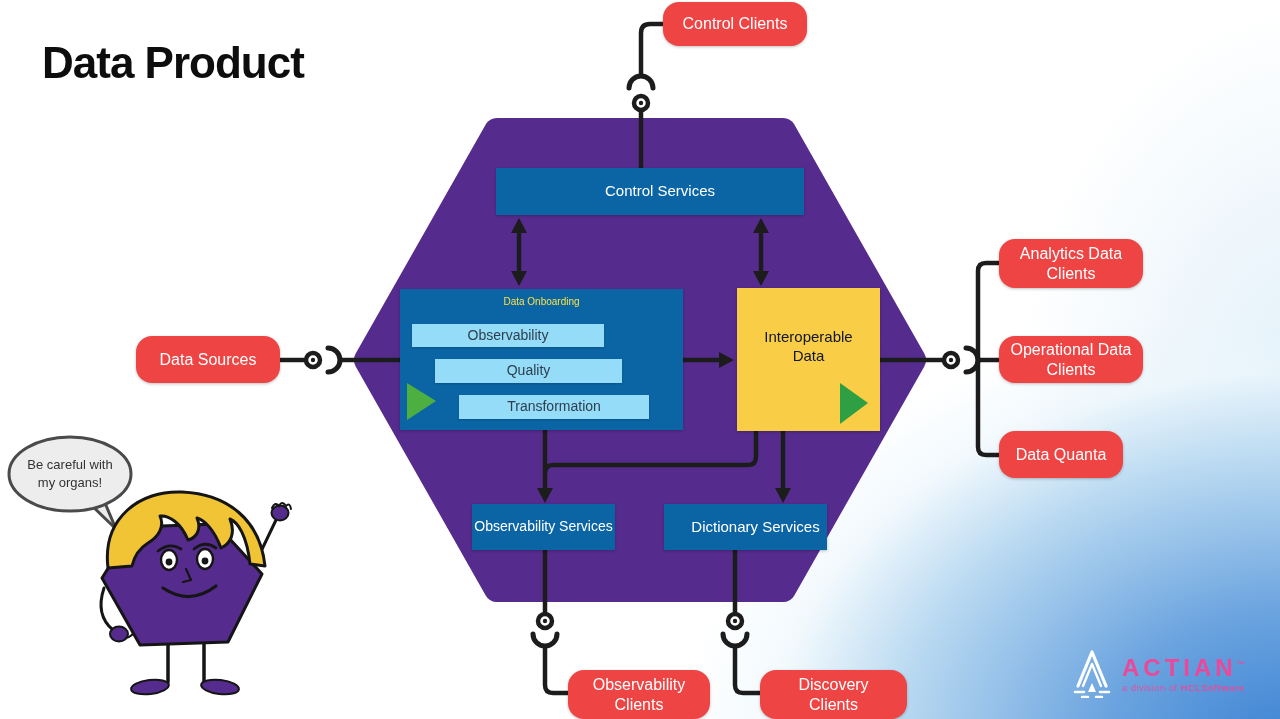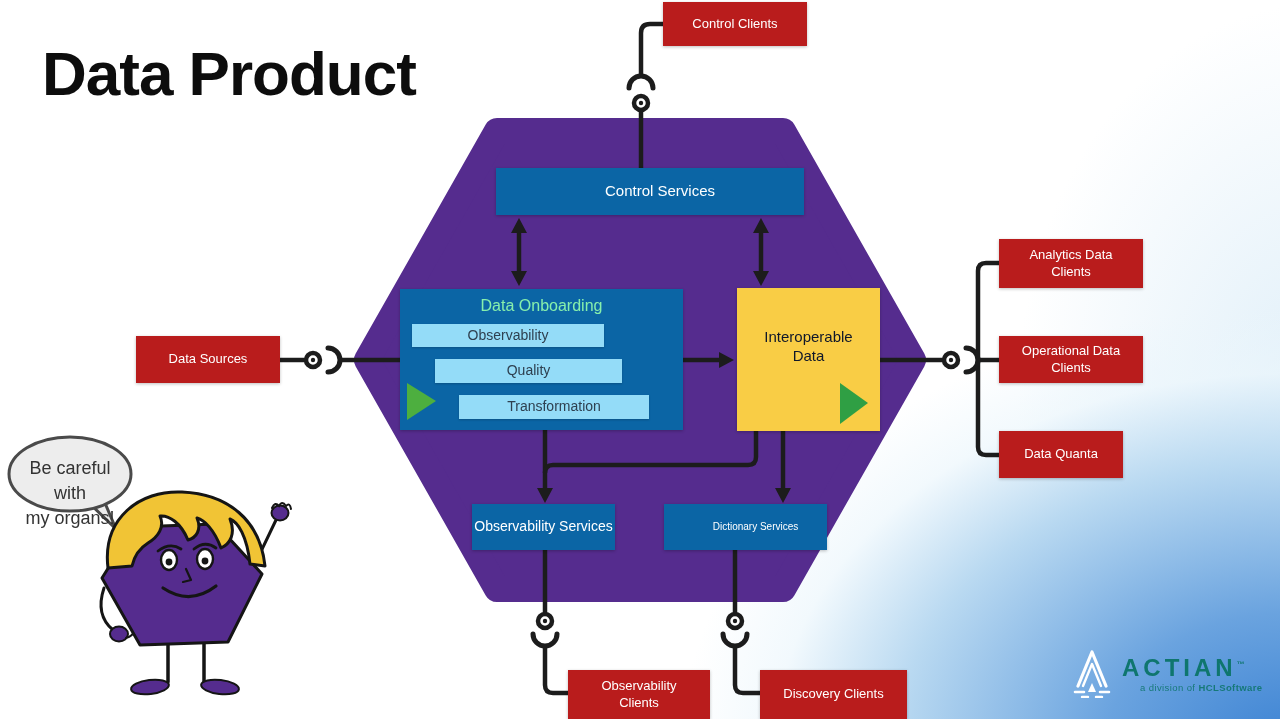--- a/index.html
+++ b/index.html
@@ -7,38 +7,38 @@
     width:1280px;height:719px;position:relative;overflow:hidden;
     font-family:"Liberation Sans", sans-serif;
     background:
       radial-gradient(ellipse 720px 520px at 101% 104%, #3b82d3 0%, #6aa3df 26%, #b9d9f1 55%, rgba(235,246,252,.65) 72%, rgba(255,255,255,0) 85%),
       radial-gradient(ellipse 430px 560px at 103% 55%, rgba(210,232,246,.7) 0%, rgba(255,255,255,0) 70%),
       #ffffff;
   }
   .layer{position:absolute;left:0;top:0;}
   #page-title{
     position:absolute;left:42px;top:38px;z-index:4;
-    font-size:62px;font-weight:bold;letter-spacing:-1px;color:#0d0d0d;
+    font-size:44px;font-weight:bold;letter-spacing:-1px;color:#0d0d0d;
   }
   .box{position:absolute;z-index:2;display:flex;align-items:center;justify-content:center;
        text-align:center;box-shadow:0 1px 3px rgba(0,0,0,.25);line-height:1.25;}
-  .box-dark{background:#b91c1c;color:#fff;font-size:13px;}
+  .box-dark{background:#ef4444;color:#fff;font-size:16px;border-radius:16px;}
   .box-blue{background:#0b65a5;color:#fff;font-size:15px;padding-left:20px;}
   .box-yellow{background:#f9cd45;color:#0f172a;font-size:15px;font-weight:400;}
   .pill{position:absolute;background:#94dcf8;color:#2e4050;font-size:14px;
         display:flex;align-items:center;justify-content:center;box-shadow:0 1px 2px rgba(0,0,0,.2);}
-  #onboarding-title{position:absolute;top:7px;left:0;width:100%;text-align:center;font-size:16px;color:#86efac;}
+  #onboarding-title{position:absolute;top:7px;left:0;width:100%;text-align:center;font-size:10px;color:#fde047;}
   #bubble-text{
     position:absolute;left:13px;top:456px;width:114px;z-index:3;
-    font-size:18px;line-height:1.4;color:#333;text-align:center;
+    font-size:13px;line-height:1.4;color:#333;text-align:center;
   }
-  #logo{position:absolute;left:1072px;top:650px;z-index:4;display:flex;align-items:center;gap:10px;color:#0f766e;}
+  #logo{position:absolute;left:1072px;top:650px;z-index:4;display:flex;align-items:center;gap:10px;color:#ec4899;}
   #logo .brand{font-size:24px;font-weight:bold;letter-spacing:4px;line-height:1;}
   #logo .brand sup{font-size:8px;letter-spacing:0;}
-  #logo .division{font-size:9.5px;opacity:.9;letter-spacing:.4px;margin-top:2px;margin-left:18px;}
+  #logo .division{font-size:9.5px;opacity:.9;letter-spacing:.4px;margin-top:2px;}
   #logo .division b{font-weight:bold;}
   svg{display:block;}
 </style>
 </head>
 <body>
 
 <div id="page-title">Data Product</div>
 
 <svg class="layer" width="1280" height="719" viewBox="0 0 1280 719" style="z-index:1">
 
@@ -133,21 +133,21 @@
   <div id="onboarding-title">Data Onboarding</div>
   <div class="pill" style="left:12px;top:35px;width:192px;height:23px;">Observability</div>
   <div class="pill" style="left:35px;top:70px;width:187px;height:24px;">Quality</div>
   <div class="pill" style="left:59px;top:106px;width:190px;height:24px;">Transformation</div>
 </div>
 
 <div class="box box-yellow" style="left:737px;top:288px;width:143px;height:143px;padding:0 14px;box-sizing:border-box;align-items:flex-start;padding-top:40px;">Interoperable Data</div>
 
 <div class="box box-blue" style="left:472px;top:504px;width:143px;height:46px;font-size:14px;padding:0 2px;box-sizing:border-box;">Observability Services</div>
 
-<div class="box box-blue" style="left:664px;top:504px;width:143px;height:46px;font-size:10px;">Dictionary Services</div>
+<div class="box box-blue" style="left:664px;top:504px;width:143px;height:46px;font-size:15px;">Dictionary Services</div>
 
 <svg class="layer" width="1280" height="719" viewBox="0 0 1280 719" style="z-index:3;pointer-events:none">
   <polygon points="407,383 407,420 436,401" fill="#4daf3f"></polygon>
   <polygon points="840,383 840,424 868,403" fill="#2f9f44"></polygon>
 </svg>
 
 <svg class="layer" width="310" height="289" viewBox="0 0 310 289" style="left:0;top:430px;z-index:2">
 
   <path d="M 86,70 L 116,99 L 102,66 Z" fill="#ededed" stroke="#4a4a4a" stroke-width="3" stroke-linejoin="round"></path>
   <ellipse cx="70" cy="44" rx="61" ry="37" fill="#ededed" stroke="#4a4a4a" stroke-width="3"></ellipse>

